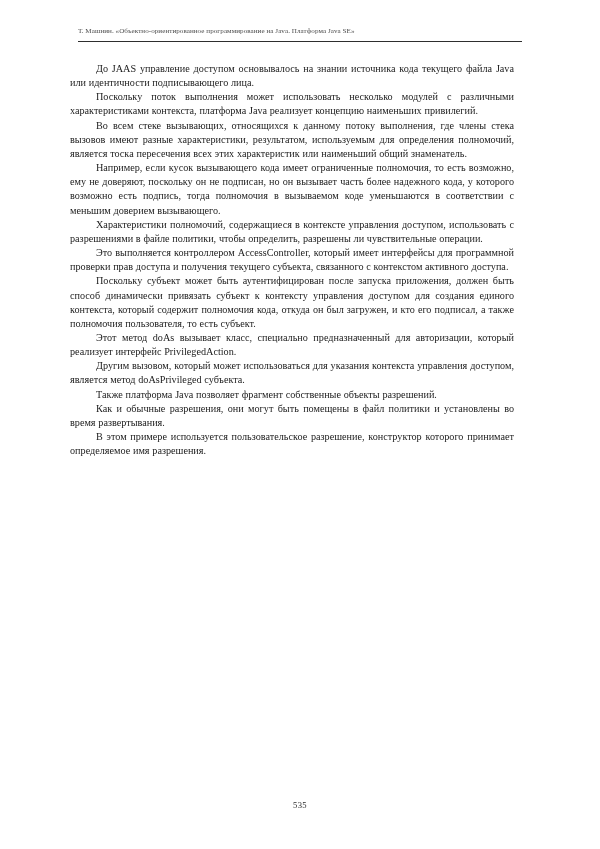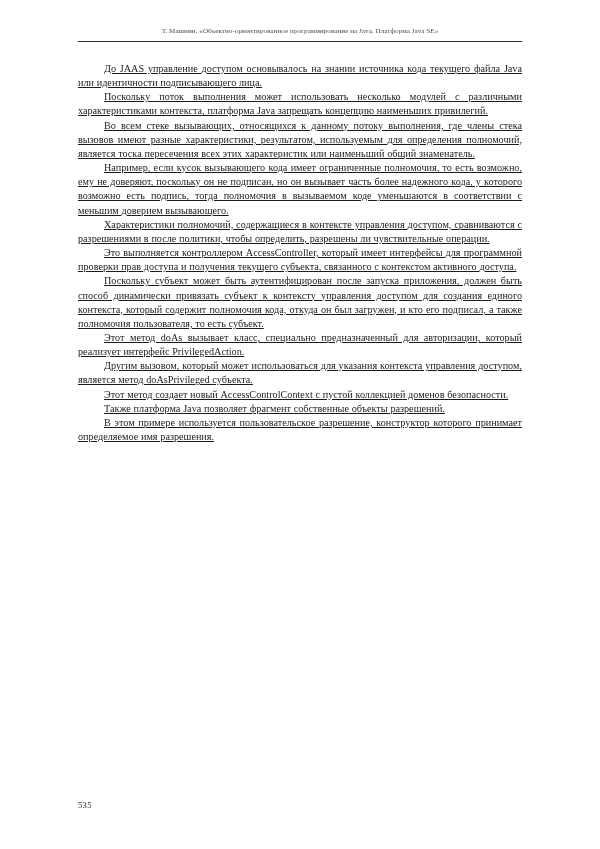--- a/index.html
+++ b/index.html
@@ -27,83 +27,81 @@
     position: absolute;
     left: 78px;
     top: 26px;
     width: 444px;
     font-size: 7.1px;
     line-height: 10px;
     letter-spacing: 0.05px;
     color: #4c4c4c;
     white-space: nowrap;
     overflow: hidden;
-    text-align: center;
   }
   .header-rule {
     position: absolute;
     left: 78px;
     top: 41px;
     width: 444px;
     height: 1px;
     background: #2e2e2e;
   }
 
   
   .textblock {
     position: absolute;
-    left: 78px;
+    left: 70px;
     top: 62px;
     width: 444px;
-    text-decoration: underline;
   }
   p.para {
     margin: 0;
     font-size: 10.2px;
     line-height: 14.15px;
     text-align: justify;
     text-indent: 26px;
     -webkit-hyphens: manual;
     hyphens: manual;
     word-spacing: 0.02em;
   }
   
   p.para:last-child { margin-bottom: 16px; }
 
   
   .folio {
     position: absolute;
     left: 78px;
     top: 800px;
     width: 444px;
-    text-align: left;
+    text-align: center;
     font-size: 8.6px;
     color: #2b2b2b;
     letter-spacing: 0.3px;
   }
 </style>
 </head>
 <body>
 
 <div class="page">
 
   <div class="running-head">Т.  Машнин.  «Объектно-ориентированное программирование на Java. Платформа Java SE»</div>
 
   <div class="header-rule"></div>
 
   <div class="textblock">
     <p class="para">До JAAS управление доступом основывалось на знании источника кода текущего файла Java или идентичности подписывающего лица.</p>
-    <p class="para">Поскольку поток выполнения может использовать несколько модулей с различными характеристиками контекста, платформа Java запрещать концепцию наименьших привилегий.</p>
+    <p class="para">Поскольку поток выполнения может использовать несколько модулей с различными характеристиками контекста, платформа Java реализует концепцию наименьших привилегий.</p>
     <p class="para">Во всем стеке вызывающих, относящихся к данному потоку выполнения, где члены стека вызовов имеют разные характеристики, результатом, используемым для определения полномочий, является тоска пересечения всех этих характеристик или наименьший общий знаменатель.</p>
     <p class="para">Например, если кусок вызывающего кода имеет ограниченные полномочия, то есть возможно, ему не доверяют, поскольку он не подписан, но он вызывает часть более надежного кода, у которого возможно есть подпись, тогда полномочия в вызываемом коде уменьшаются в соответствии с меньшим доверием вызывающего.</p>
-    <p class="para">Характеристики полномочий, содержащиеся в контексте управления доступом, сравниваются с разрешениями в после политики, чтобы определить, разрешены ли чувствительные операции.</p>
+    <p class="para">Характеристики полномочий, содержащиеся в контексте управления доступом, использовать с разрешениями в файле политики, чтобы определить, разрешены ли чувствительные операции.</p>
     <p class="para">Это выполняется контроллером AccessController, который имеет интерфейсы для программной проверки прав доступа и получения текущего субъекта, связанного с контекстом активного доступа.</p>
     <p class="para">Поскольку субъект может быть аутентифицирован после запуска приложения, должен быть способ динамически привязать субъект к контексту управления доступом для создания единого контекста, который содержит полномочия кода, откуда он был загружен, и кто его подписал, а также полномочия пользователя, то есть субъект.</p>
     <p class="para">Этот метод doAs вызывает класс, специально предназначенный для авторизации, который реализует интерфейс PrivilegedAction.</p>
     <p class="para">Другим вызовом, который может использоваться для указания контекста управления доступом, является метод doAsPrivileged субъекта.</p>
-    <p class="para">Этот метод создает новый AccessControlContext с пустой коллекцией доменов безопасности.</p>
     <p class="para">Также платформа Java позволяет фрагмент собственные объекты разрешений.</p>
+    <p class="para">Как и обычные разрешения, они могут быть помещены в файл политики и установлены во время развертывания.</p>
     <p class="para">В этом примере используется пользовательское разрешение, конструктор которого принимает определяемое имя разрешения.</p>
   </div>
 
   <div class="folio">535</div>
 
 </div>
 
 </body></html>

